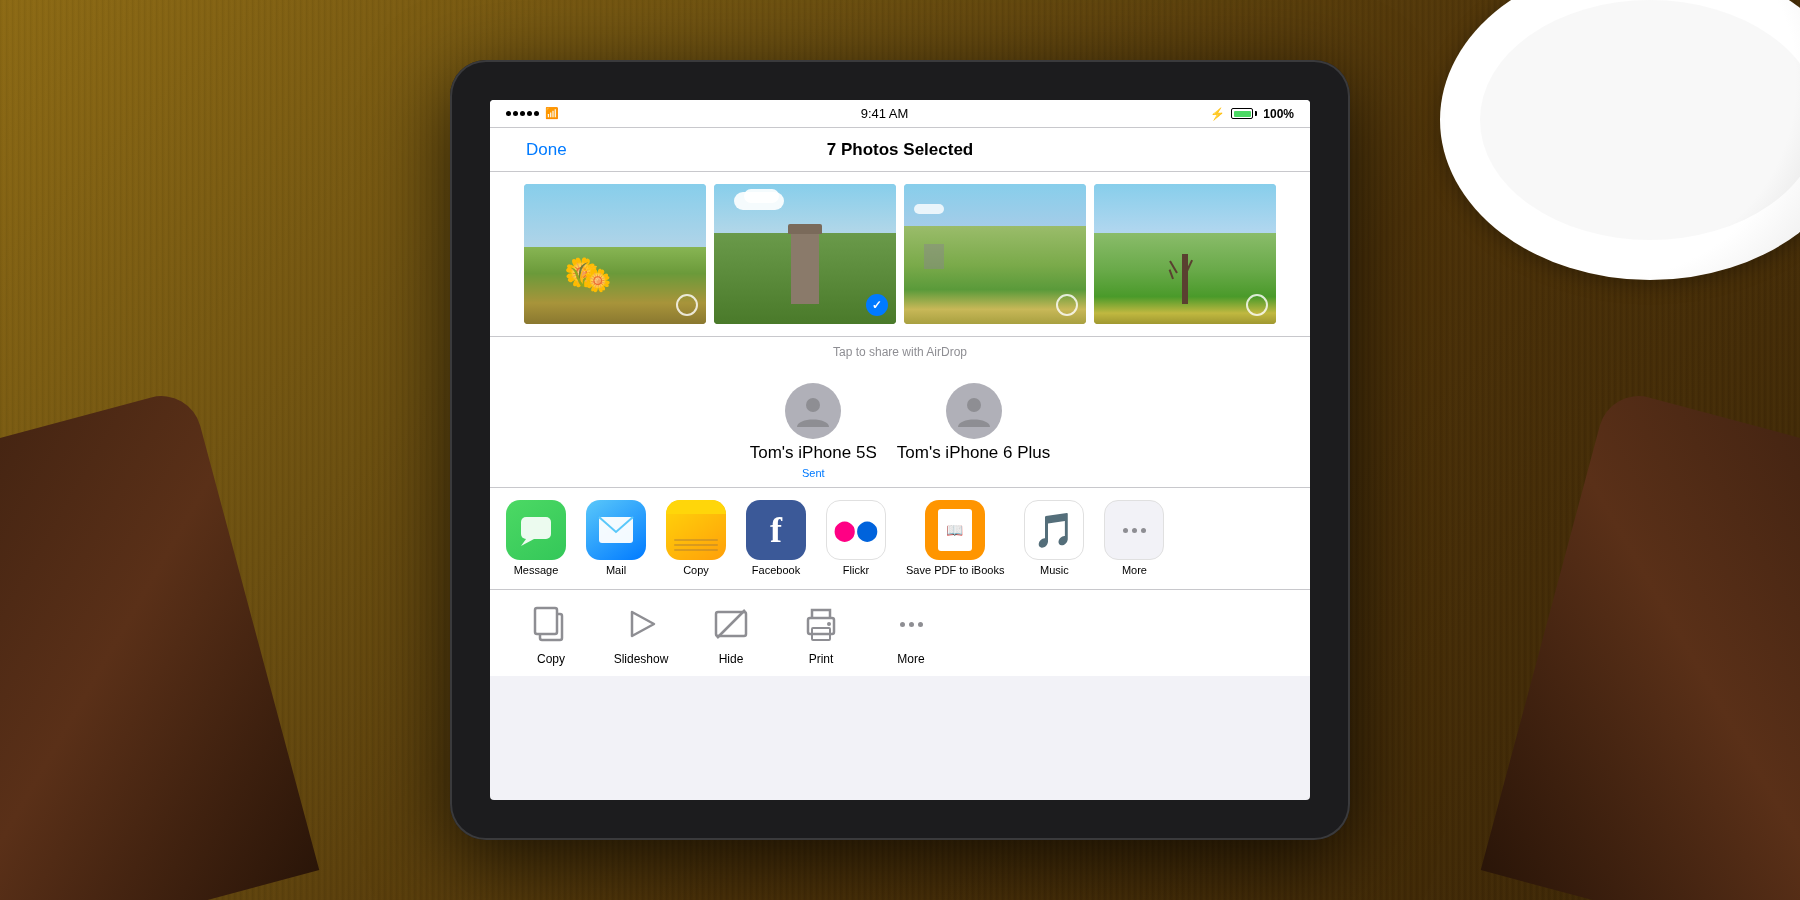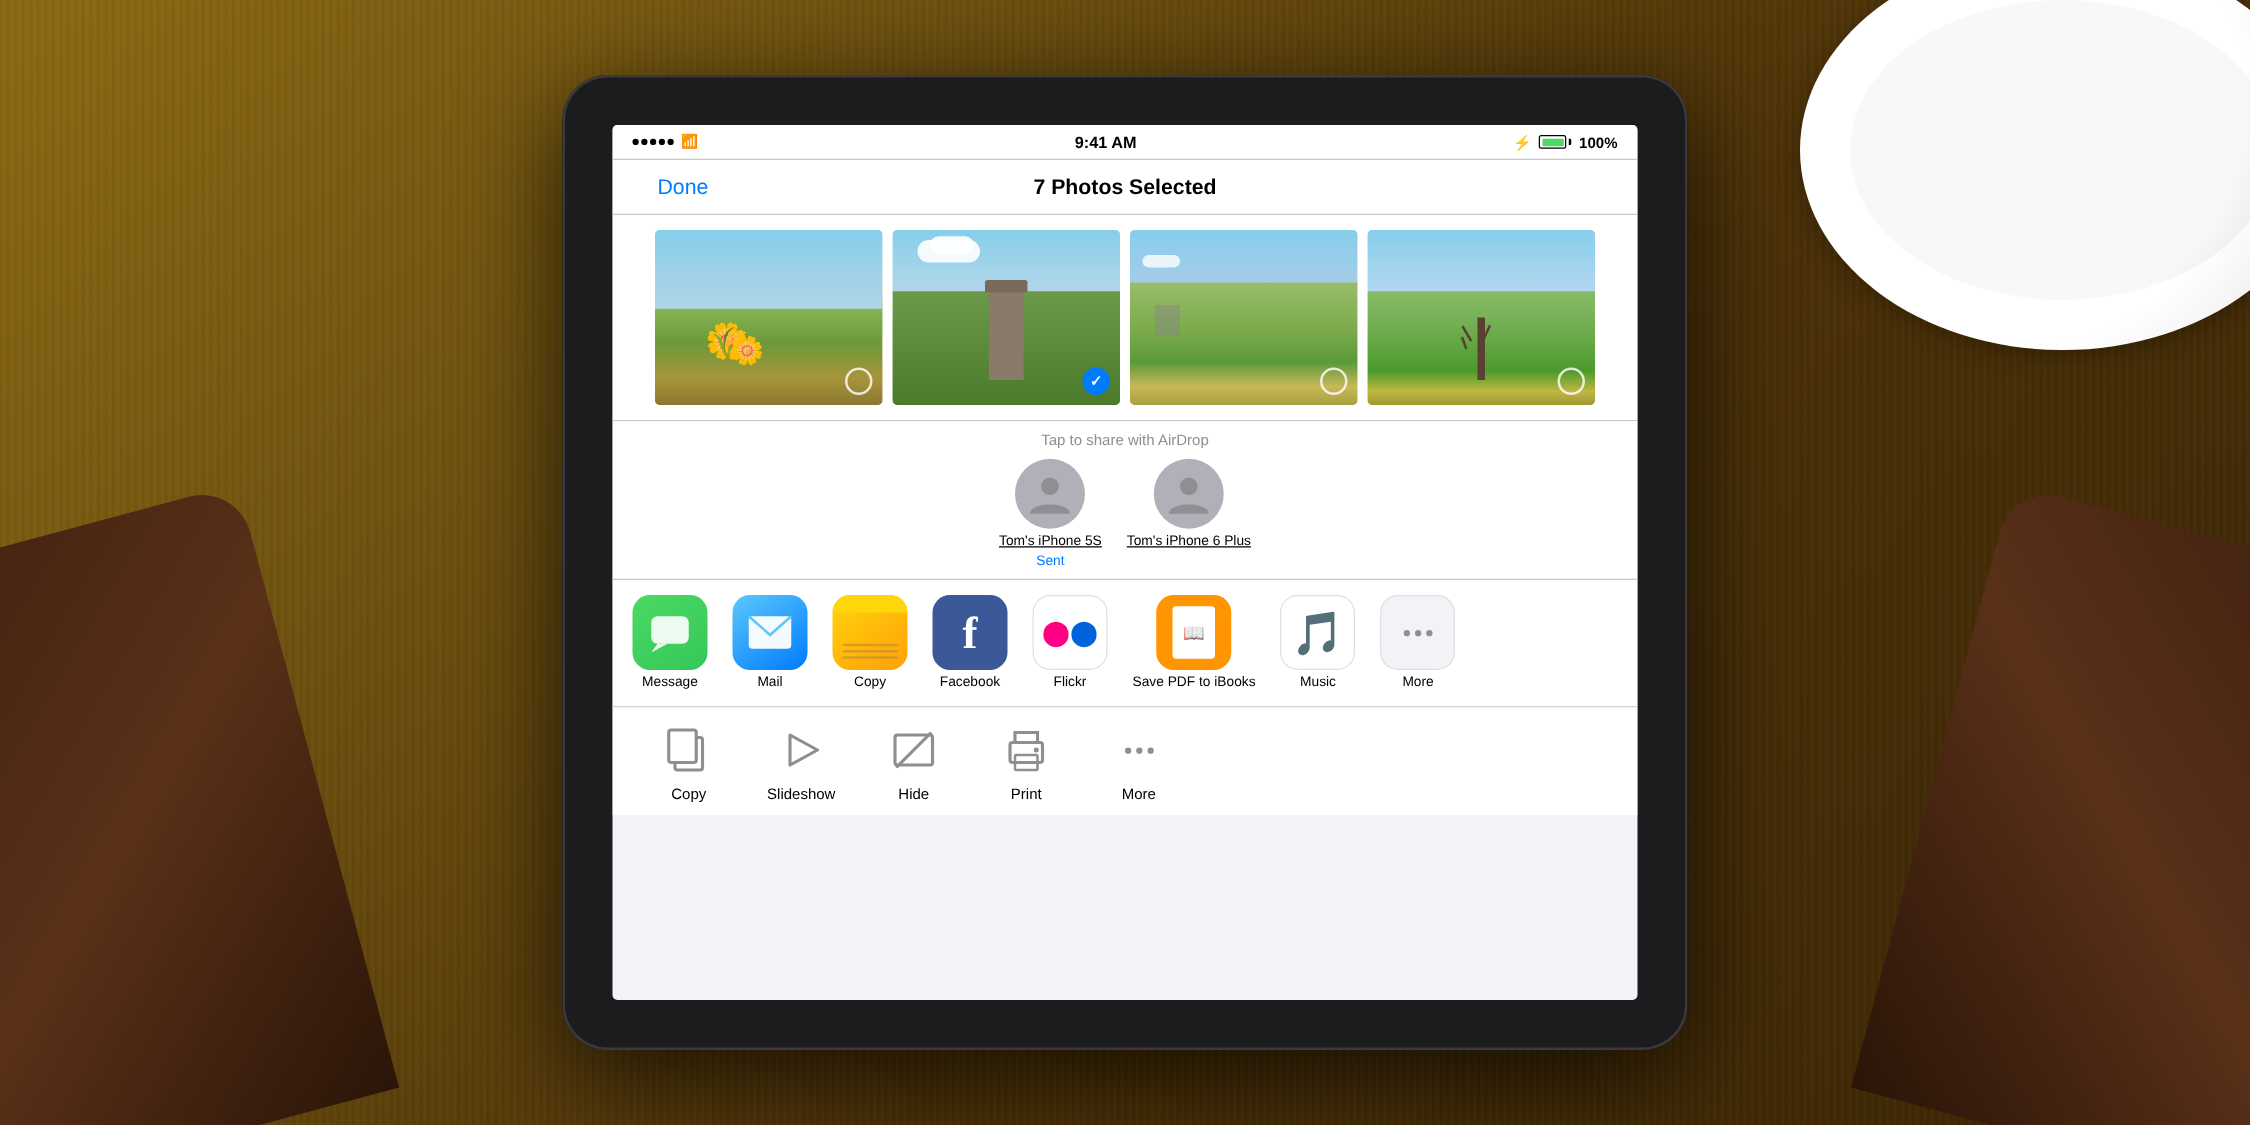--- a/index.html
+++ b/index.html
@@ -128,21 +128,21 @@
       height: 5px;
       border-radius: 50%;
       background: #000;
     }
     .wifi-icon {
       font-size: 11px;
     }
 
     .status-center {
       font-size: 13px;
-      font-weight: 700;
+      font-weight: 400;
     }
 
     .status-right {
       display: flex;
       align-items: center;
       gap: 6px;
       font-size: 12px;
     }
 
     .battery-container {
@@ -336,21 +336,21 @@
       border-bottom: 0.5px solid #c8c8cc;
       padding: 8px 16px;
       display: flex;
       flex-direction: column;
       align-items: center;
     }
 
     .airdrop-hint {
       font-size: 12px;
       color: #8e8e93;
-      margin-bottom: 8px;
+      margin-bottom: 24px;
     }
 
     .airdrop-devices {
       display: flex;
       gap: 20px;
     }
 
     .airdrop-device {
       display: flex;
       flex-direction: column;
@@ -368,24 +368,23 @@
       justify-content: center;
     }
 
     .device-avatar svg {
       width: 36px;
       height: 36px;
       fill: #8e8e93;
     }
 
     .device-name {
-      font-size: 11px;
+      font-size: 17px;
       color: #000;
       text-align: center;
-      text-decoration: underline;
     }
 
     .device-status {
       font-size: 11px;
       color: #007aff;
     }
 
     
     .share-apps-section {
       background: #fff;

